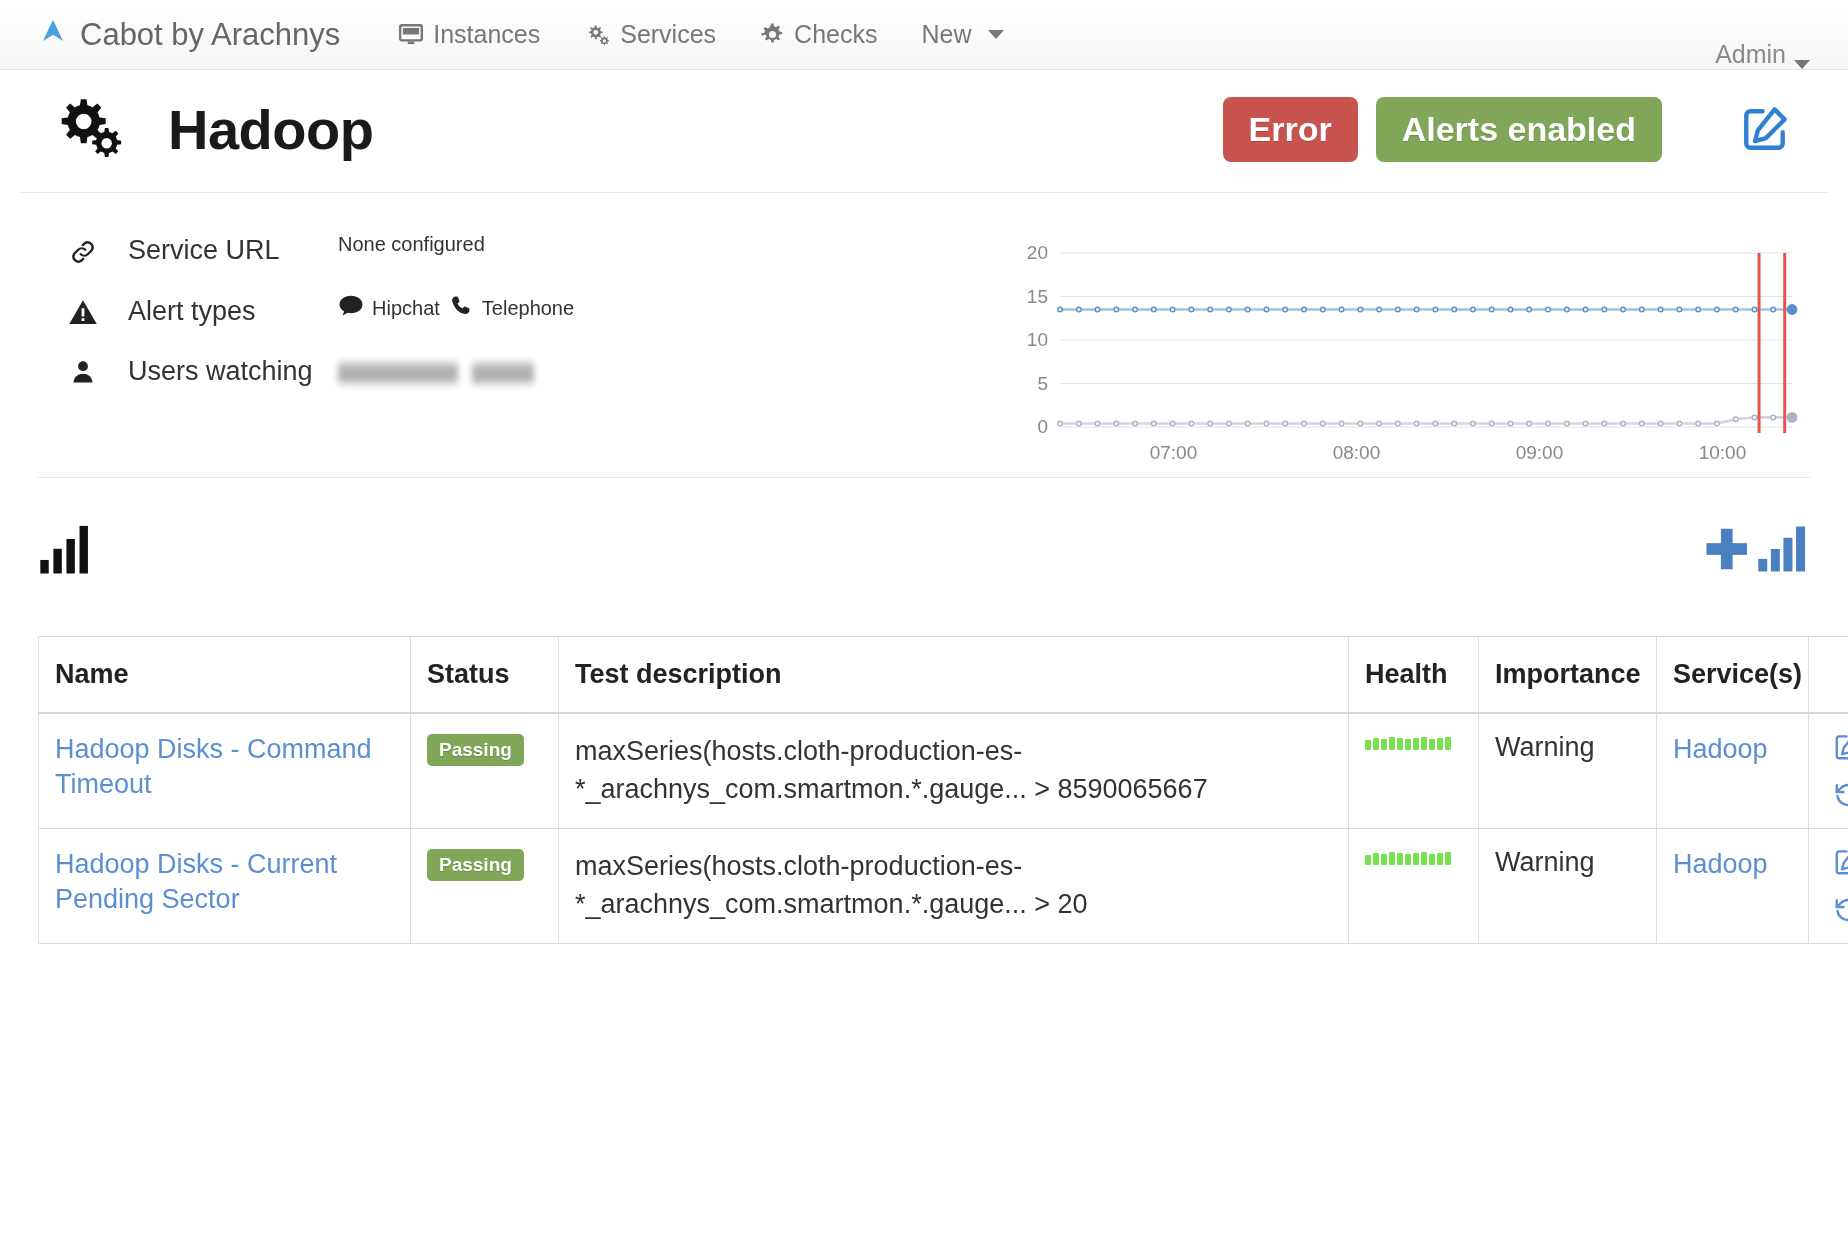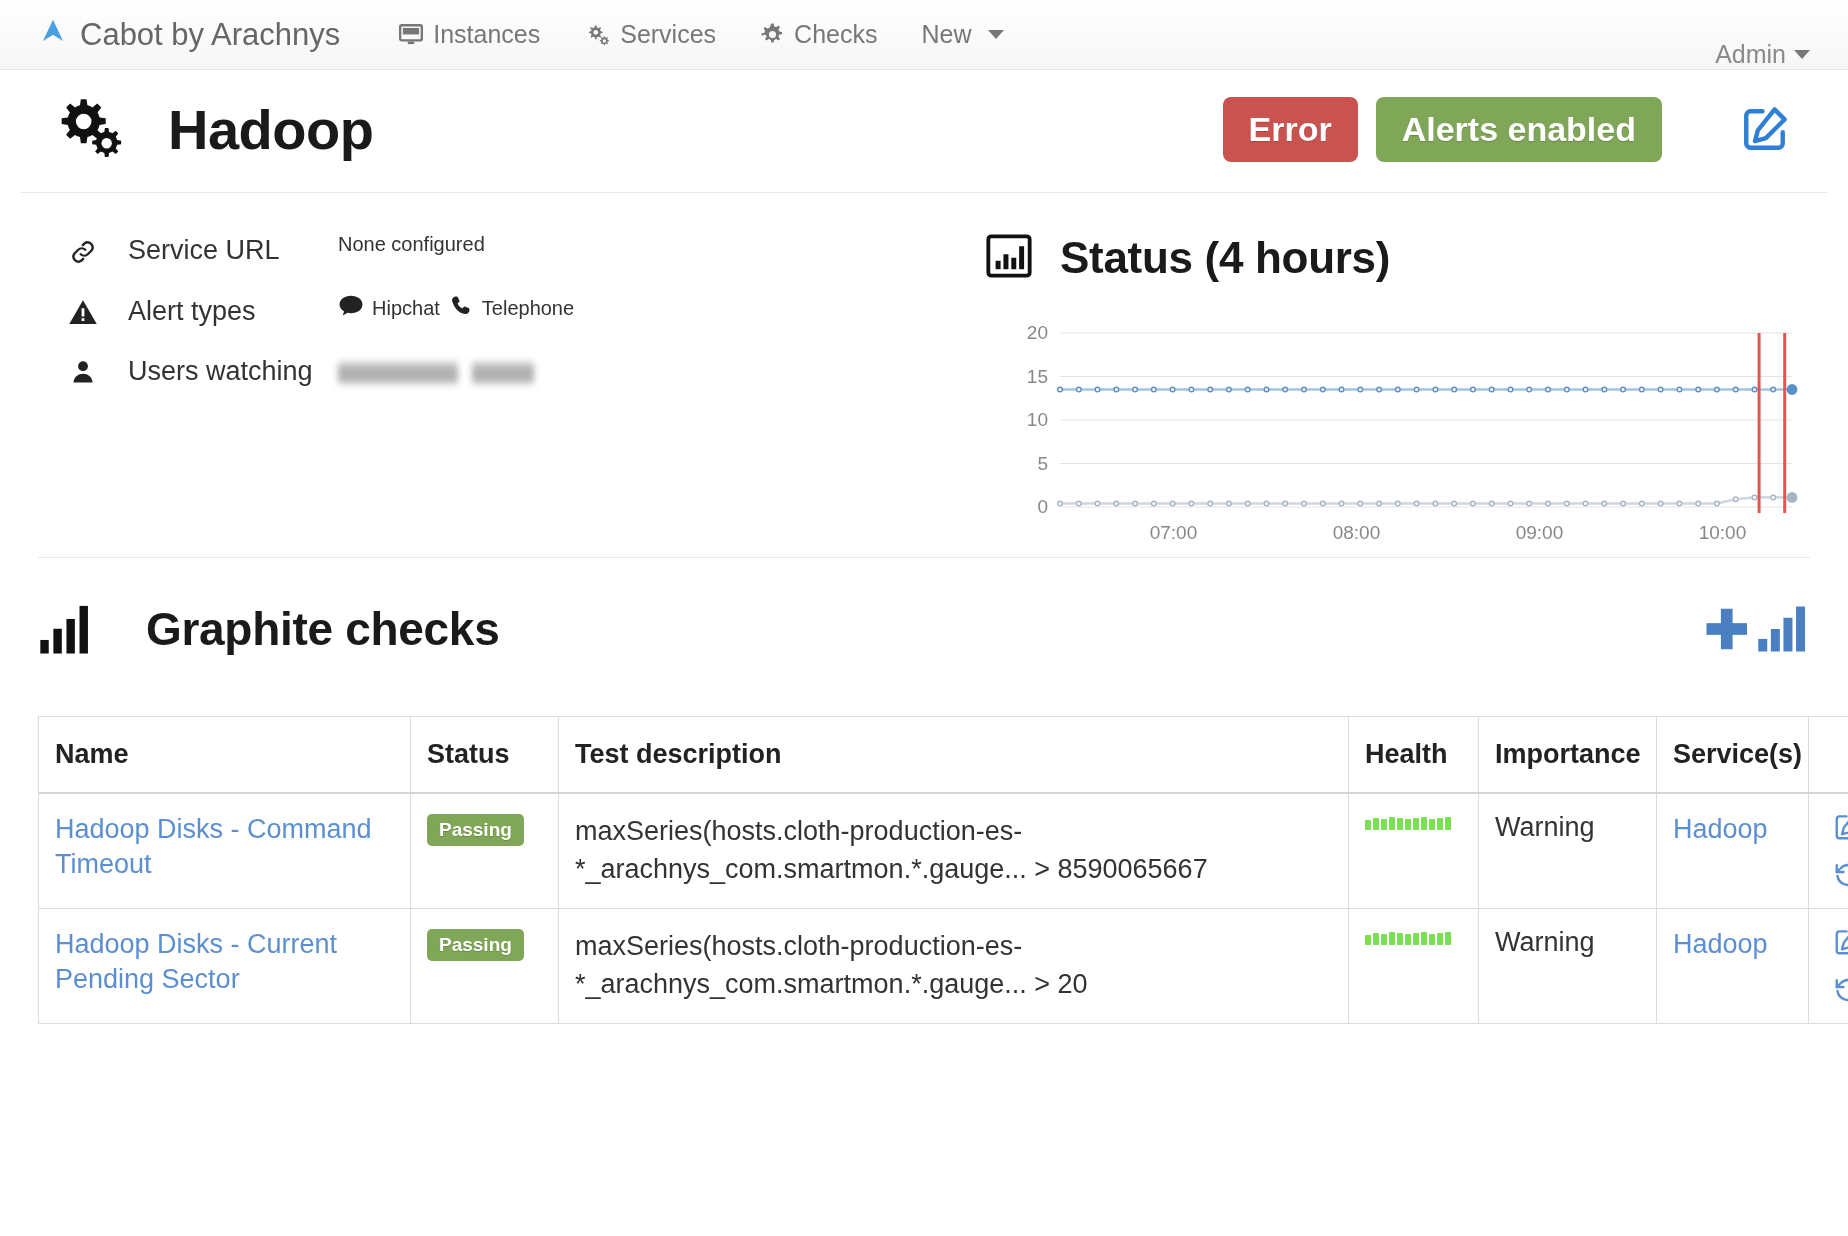--- a/index.html
+++ b/index.html
@@ -40,21 +40,21 @@
   .nav-link .ico { display:flex; align-items:center; }
   .caret {
     width: 0; height: 0;
     border-left: 8px solid transparent;
     border-right: 8px solid transparent;
     border-top: 9px solid #777777;
     margin-left: 8px;
   }
   .nav-right {
     margin-left: auto;
-    display: flex; align-items: center;
+    display: flex; align-items: flex-end;
     font-size: 25px; color: #8a8a8a; margin-top: 40px;
   }
 
   
   .page-header {
     padding: 26px 38px 30px 38px;
     display: flex; align-items: center;
     border-bottom: 1px solid #e8e8e8;
     margin: 0 20px;
   }
@@ -280,32 +280,20 @@
       <span class="cfg-value">
         <span class="redacted">
           <i style="width:120px"></i>
             <i style="width:62px"></i>
         </span>
       </span>
     </div>
   </div>
 
   <div class="col-right">
-    <div class="chart-title-row">
-      <span class="sh-ico">
-        <svg width="46" height="44" viewBox="0 0 24 23">
-          <rect x="1.2" y="1.2" width="21.6" height="20.6" rx="1.6" fill="none" stroke="#111" stroke-width="2"></rect>
-          <rect x="5" y="14" width="2.6" height="4.4" fill="#111"></rect>
-          <rect x="9.1" y="10.6" width="2.6" height="7.8" fill="#111"></rect>
-          <rect x="13.2" y="12.4" width="2.6" height="6" fill="#111"></rect>
-          <rect x="17.3" y="6.4" width="2.6" height="12" fill="#111"></rect>
-        </svg>
-      </span>
-      <span class="section-title">Status (4 hours)</span>
-    </div>
 
     <div class="chart-wrap">
       <svg id="statusChart" width="810" height="230" viewBox="0 0 810 230">
           <line x1="60" y1="184" x2="792" y2="184" stroke="#e3e3e3" stroke-width="1"></line>
           <text x="48" y="190" text-anchor="end" font-size="19" fill="#888" font-family="&quot;Liberation Sans&quot;, sans-serif">0</text>
           <line x1="60" y1="140.5" x2="792" y2="140.5" stroke="#e3e3e3" stroke-width="1"></line>
           <text x="48" y="146.5" text-anchor="end" font-size="19" fill="#888" font-family="&quot;Liberation Sans&quot;, sans-serif">5</text>
           <line x1="60" y1="97" x2="792" y2="97" stroke="#e3e3e3" stroke-width="1"></line>
           <text x="48" y="103" text-anchor="end" font-size="19" fill="#888" font-family="&quot;Liberation Sans&quot;, sans-serif">10</text>
           <line x1="60" y1="53.5" x2="792" y2="53.5" stroke="#e3e3e3" stroke-width="1"></line>
@@ -410,21 +398,20 @@
 <div class="graphite-sec">
   <div class="graphite-head">
     <span class="gh-ico">
       <svg width="56" height="54" viewBox="0 0 24 23">
         <rect x="1" y="16.2" width="3.6" height="5.8" fill="#111"></rect>
         <rect x="6.6" y="11.4" width="3.6" height="10.6" fill="#111"></rect>
         <rect x="12.2" y="7.2" width="3.6" height="14.8" fill="#111"></rect>
         <rect x="17.8" y="1.6" width="3.6" height="20.4" fill="#111"></rect>
       </svg>
     </span>
-    <span class="gh-title">Graphite checks</span>
     <span class="gh-add">
       <svg width="108" height="54" viewBox="0 0 48 24">
         <rect x="2" y="9.4" width="18" height="5.2" fill="#4a7fc1"></rect>
         <rect x="8.4" y="3" width="5.2" height="18" fill="#4a7fc1"></rect>
         <rect x="25" y="16.4" width="4" height="5.6" fill="#4a7fc1"></rect>
         <rect x="30.6" y="12" width="4" height="10" fill="#4a7fc1"></rect>
         <rect x="36.2" y="7" width="4" height="15" fill="#4a7fc1"></rect>
         <rect x="41.8" y="2" width="4" height="20" fill="#4a7fc1"></rect>
       </svg>
     </span>

